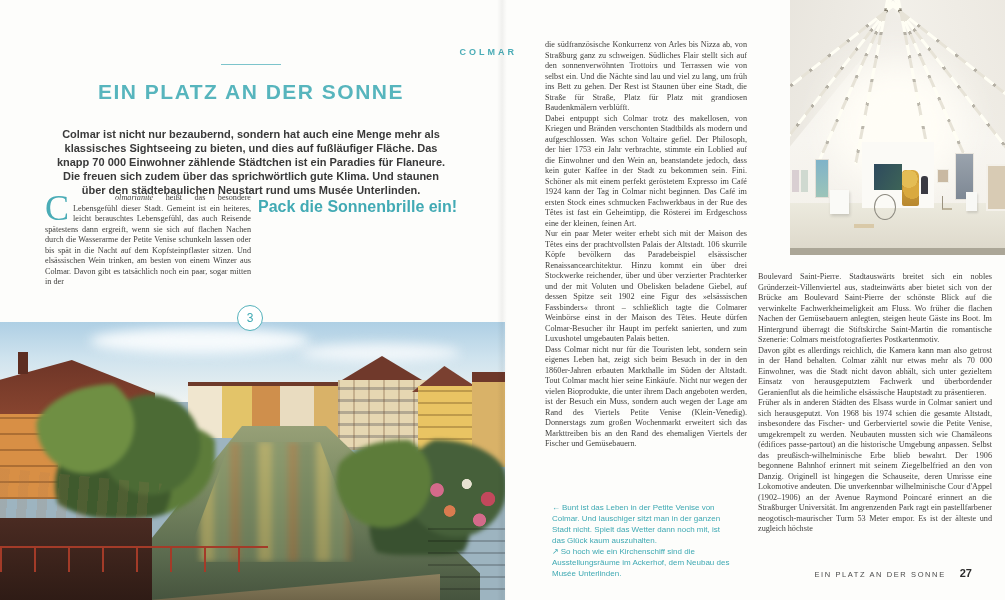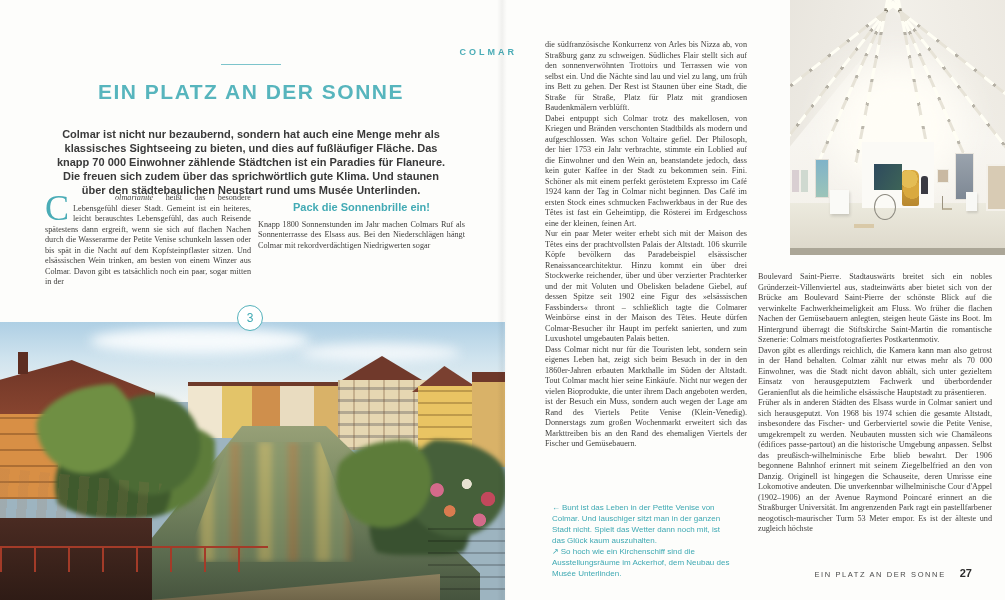--- a/index.html
+++ b/index.html
@@ -22,22 +22,22 @@
 
   
   .bodycol{position:absolute;font-size:8.2px;line-height:10.5px;text-align:justify;
            hyphens:auto;overflow:hidden;}
   .bodycol p{margin:0;}
   .col-a{left:45px;top:193px;width:206px;height:132px;}
   .col-b{left:258px;top:193px;width:207px;height:132px;}
   .col-1{left:545px;top:40px;width:202px;height:452px;}
   .col-2{left:758px;top:260px;width:234px;height:303px;margin-top:12px;}
   .dropcap{float:left;color:#4aacb6;font-size:36px;line-height:29px;padding:1px 4px 0 0;}
-  .subhead{font-family:"Liberation Sans",sans-serif;font-weight:700;font-size:11px;
-           color:#42aab4;margin:9px 0 7px 0 !important;text-align:center;}
+  .subhead{font-family:"Liberation Sans",sans-serif;font-weight:700;font-size:16px;
+           color:#42aab4;margin:9px 0 7px 0 !important;text-align:left;}
   .ital{font-style:italic;margin-left:42px;}
 
   
   .caption{position:absolute;left:552px;top:502px;width:180px;
            font-family:"Liberation Sans",sans-serif;font-size:8px;line-height:11px;
            color:#3fa9b3;}
   .caption .arr{font-size:8px;margin-right:2px;}
 
   
   .footer{position:absolute;right:33px;top:567px;font-family:"Liberation Sans",sans-serif;
@@ -167,21 +167,20 @@
   <div class="kicker-rule"></div>
   <div class="page-title">EIN PLATZ AN DER SONNE</div>
   <div class="intro">Colmar ist nicht nur bezaubernd, sondern hat auch eine Menge mehr als klassisches Sightseeing zu bieten, und dies auf fußläufiger Fläche. Das knapp 70 000 Einwohner zählende Städtchen ist ein Paradies für Flaneure. Die freuen sich zudem über das sprichwörtlich gute Klima. Und staunen über den städtebaulichen Neustart rund ums Musée Unterlinden.</div>
 
   <div class="bodycol col-a">
     <p><span class="dropcap">C</span><span class="ital">olmarianité</span><span> heißt das besondere Lebensgefühl dieser Stadt. Gemeint ist ein heiteres, leicht berauschtes Lebensgefühl, das auch Reisende spätestens dann ergreift, wenn sie sich auf flachen Nachen durch die Wasserarme der Petite Venise schunkeln lassen oder bis spät in die Nacht auf dem Kopfsteinpflaster sitzen. Und elsässischen Wein trinken, am besten von einem Winzer aus Colmar. Davon gibt es tatsächlich noch ein paar, sogar mitten in der</span></p>
   </div>
 
   <div class="bodycol col-b">
     <p class="subhead">Pack die Sonnenbrille ein!</p>
-    <p>Knapp 1800 Sonnenstunden im Jahr machen Colmars Ruf als Sonnenterrasse des Elsass aus. Bei den Niederschlägen hängt Colmar mit rekordverdächtigen Niedrigwerten sogar</p>
   </div>
 
   <div class="photo-venise">
     <div class="pv v-sky"></div>
     <div class="pv v-cloud1"></div>
     <div class="pv v-cloud2"></div>
     <div class="pv v-roof-left"></div>
     <div class="pv v-chimney"></div>
     <div class="pv v-mid-houses">
       <div class="v-mh v-mh1"></div>

